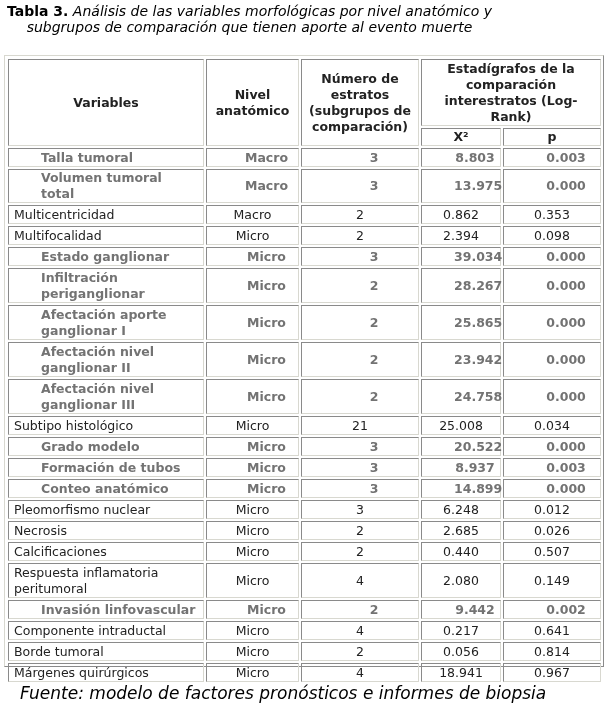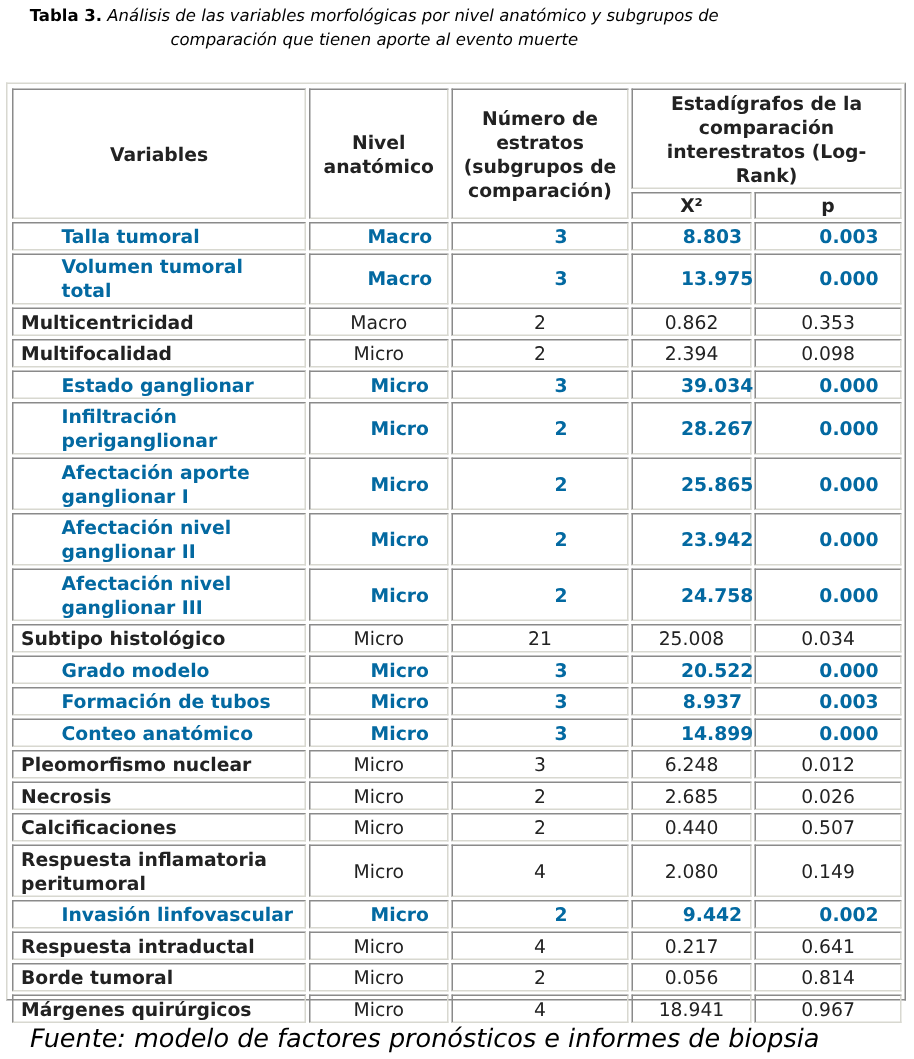--- a/index.html
+++ b/index.html
@@ -14,21 +14,21 @@
       font-family: "DejaVu Sans", "Liberation Sans", sans-serif;
       color: #000;
       overflow: hidden;
     }
     .caption {
       position: absolute;
       top: 3px;
       left: 0;
       width: 499px;
       text-align: center;
-      font-size: 11px;
+      font-size: 14px;
       line-height: 16px;
     }
     .caption .lbl {
       font-weight: bold;
       font-style: normal;
     }
     .caption .txt {
       font-style: italic;
     }
     .tbl-wrap {
@@ -64,25 +64,24 @@
       line-height: 16px;
       color: #222;
     }
     th {
       font-weight: bold;
       color: #222;
     }
     td.var {
       text-align: left;
       padding-left: 5px;
-      font-weight: bold;
     }
     tr.bold td {
       font-weight: bold;
-      color: #0369a1;
+      color: #737373;
       padding-left: 32px;
     }
     tr.r1 td { height: 17px; }
     tr.r2 td { height: 33px; }
     .footer {
       position: absolute;
       left: 20px;
       top: 683px;
       font-size: 17px;
       font-style: italic;
@@ -238,21 +237,21 @@
           <td>0.149</td>
         </tr>
         <tr class="bold r1">
           <td class="var">Invasión linfovascular</td>
           <td>Micro</td>
           <td>2</td>
           <td>9.442</td>
           <td>0.002</td>
         </tr>
         <tr class="r1">
-          <td class="var">Respuesta intraductal</td>
+          <td class="var">Componente intraductal</td>
           <td>Micro</td>
           <td>4</td>
           <td>0.217</td>
           <td>0.641</td>
         </tr>
         <tr class="r1">
           <td class="var">Borde tumoral</td>
           <td>Micro</td>
           <td>2</td>
           <td>0.056</td>

